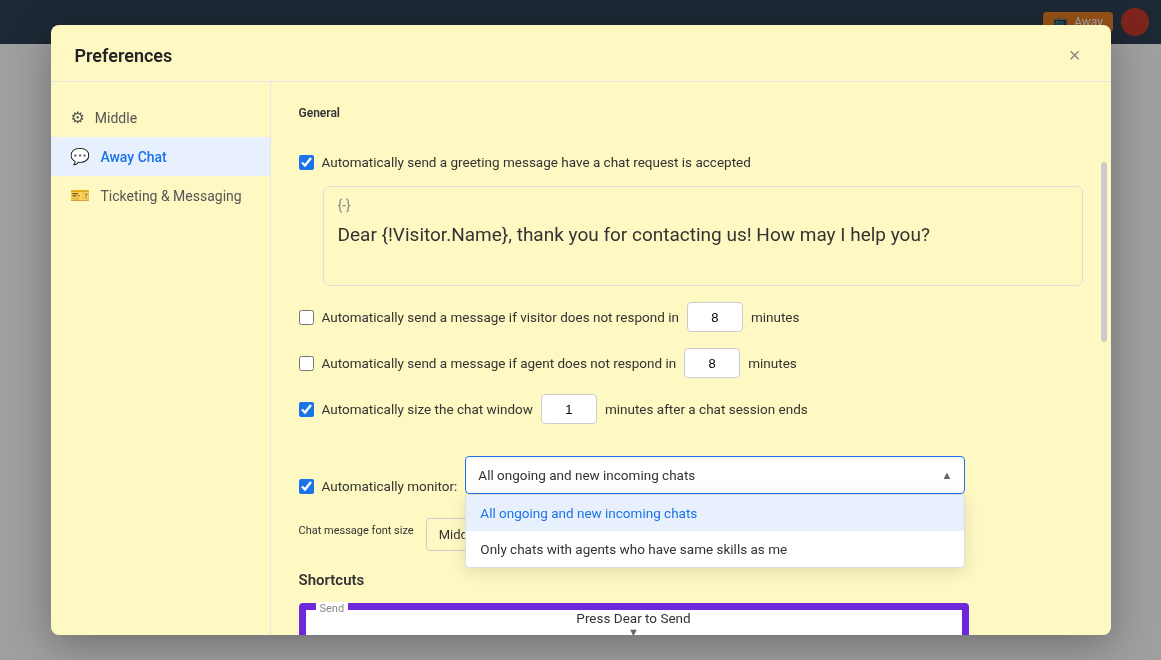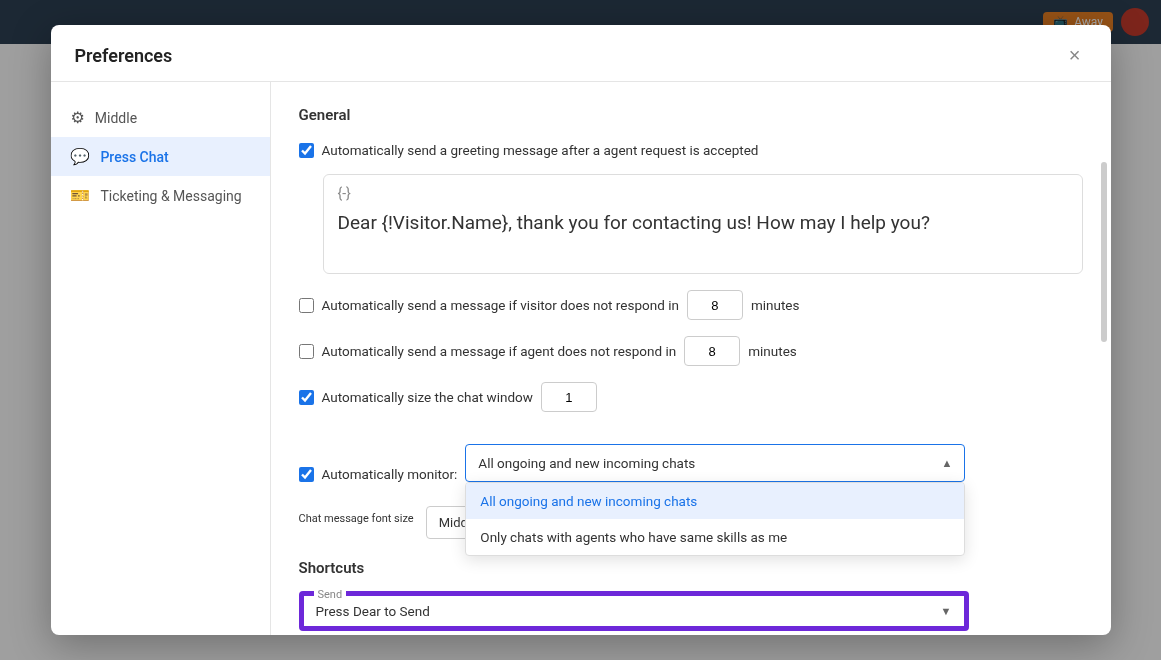--- a/index.html
+++ b/index.html
@@ -54,21 +54,21 @@
       position: absolute;
       inset: 0;
       background: rgba(0,0,0,0.35);
       display: flex;
       align-items: center;
       justify-content: center;
     }
 
     
     .dialog {
-      background: #ffffff;
+      background: #fef9c3;
       border-radius: 8px;
       width: 1060px;
       height: 610px;
       display: flex;
       flex-direction: column;
       box-shadow: 0 10px 40px rgba(0,0,0,0.3);
       overflow: hidden;
       position: relative;
     }
 
@@ -135,24 +135,24 @@
 
     
     .main-content {
       flex: 1;
       padding: 24px 28px;
       overflow-y: auto;
       position: relative;
     }
 
     .section-title {
-      font-size: 15px;
+      font-size: 12px;
       font-weight: 600;
       color: #333;
-      margin-bottom: 18px;
+      margin-bottom: 34px;
     }
 
     .form-row {
       display: flex;
       align-items: center;
       gap: 8px;
       margin-bottom: 16px;
       flex-wrap: wrap;
     }
 
@@ -268,31 +268,32 @@
     .shortcuts-title {
       font-size: 15px;
       font-weight: 600;
       color: #333;
       margin-bottom: 14px;
     }
 
     .send-dropdown {
       width: 670px;
       height: 40px;
-      border: 5px solid #6d28d9;
+      border: 7px solid #6d28d9;
       border-radius: 4px;
       padding: 0 12px;
       font-size: 13.5px;
       color: #333;
       background: white;
       cursor: pointer;
       display: flex;
       align-items: center;
       justify-content: space-between;
       position: relative;
+      flex-direction: column;
     }
 
     .send-label {
       font-size: 11px;
       color: #888;
       position: absolute;
       top: -8px;
       left: 10px;
       background: white;
       padding: 0 4px;
@@ -343,35 +344,35 @@
 
     <div class="dialog-body">
 
       <div class="sidebar">
         <div class="sidebar-item">
           <span class="sidebar-icon">⚙</span>
           <span>Middle</span>
         </div>
         <div class="sidebar-item active">
           <span class="sidebar-icon">💬</span>
-          <span>Press Chat</span>
+          <span>Away Chat</span>
         </div>
         <div class="sidebar-item">
           <span class="sidebar-icon">🎫</span>
           <span>Ticketing &amp; Messaging</span>
         </div>
       </div>
 
       <div class="main-content">
 
         <div class="section-title">General</div>
 
         <div class="form-row">
           <input type="checkbox" checked="" style="">
-          <label>Automatically send a greeting message after a agent request is accepted</label>
+          <label>Automatically send a greeting message have a chat request is accepted</label>
         </div>
 
         <div class="text-area-container">
           <div class="template-toolbar">{-}</div>
           <div class="template-text">Dear {!Visitor.Name}, thank you for contacting us! How may I help you?</div>
         </div>
 
         <div class="form-row">
           <input type="checkbox" style="">
           <label>Automatically send a message if visitor does not respond in</label>
@@ -383,20 +384,21 @@
           <input type="checkbox" style="">
           <label>Automatically send a message if agent does not respond in</label>
           <input type="text" class="number-input" value="8" style="">
           <label>minutes</label>
         </div>
 
         <div class="form-row">
           <input type="checkbox" checked="" style="">
           <label>Automatically size the chat window</label>
           <input type="text" class="number-input" value="1" style="">
+          <label>minutes after a chat session ends</label>
         </div>
 
         <div class="form-row" style="align-items: flex-end; position: relative;">
           <input type="checkbox" checked="" style="margin-top: 10px;">
           <label style="margin-top: 7px;">Automatically monitor:</label>
           <div class="dropdown-container">
             <div class="dropdown-select">
               <span>All ongoing and new incoming chats</span>
               <span class="chevron-icon">▲</span>
             </div>

